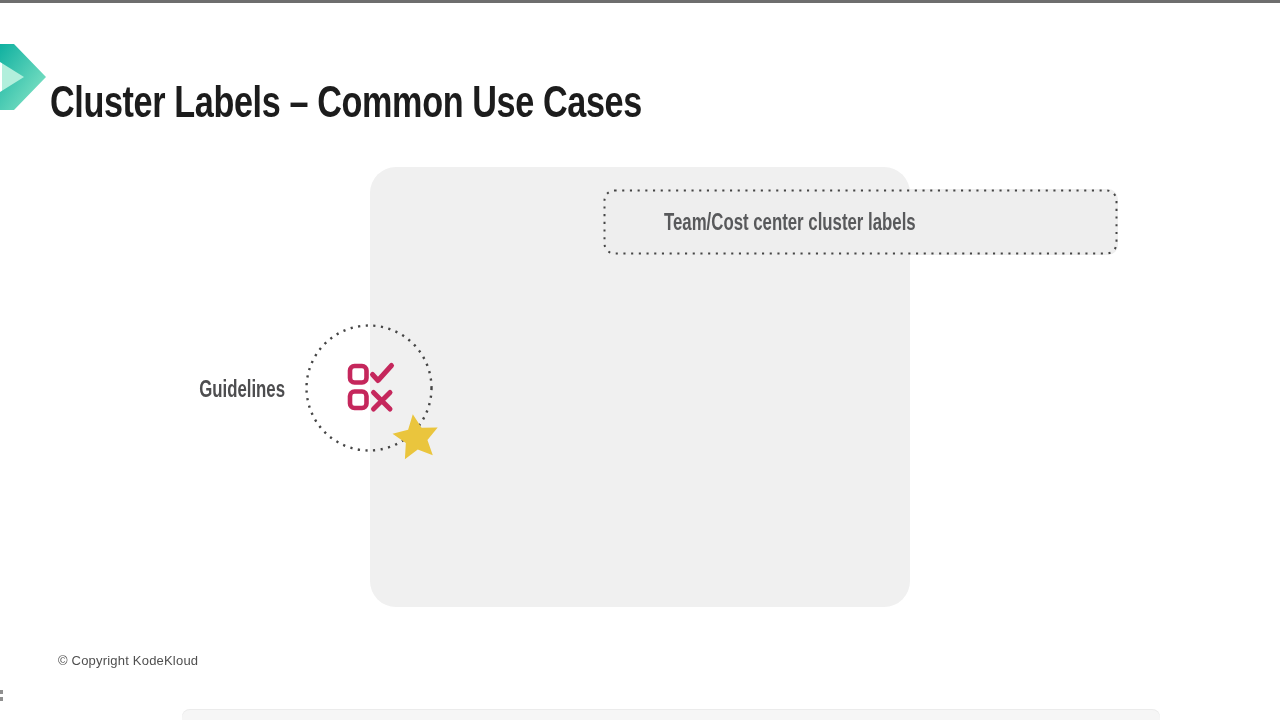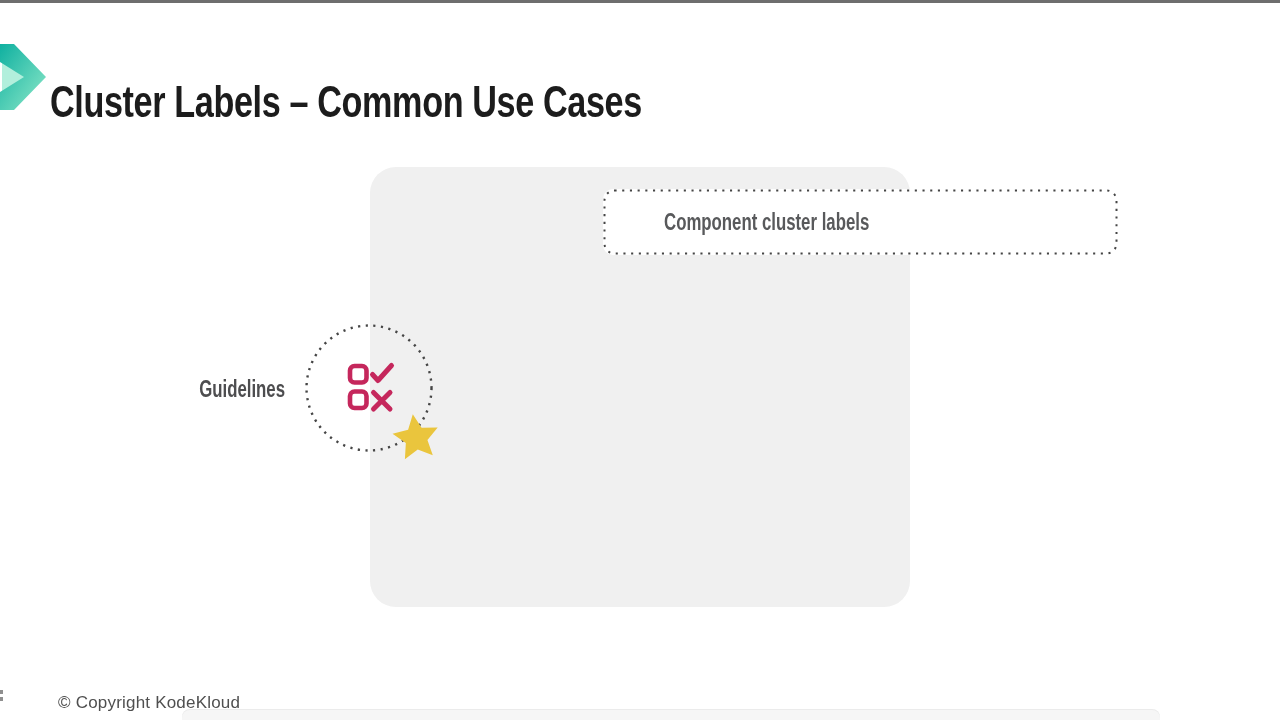--- a/index.html
+++ b/index.html
@@ -38,22 +38,22 @@
   .usecase-box.highlighted { background: #eeeeee; }
   .usecase-border { position: absolute; left: 0; top: 0; }
   .usecase-label {
     position: absolute; left: 61px; top: 0; height: 66px;
     display: flex; align-items: center;
     font-size: 23px; font-weight: bold; color: #58595b;
     transform: scaleX(0.73); transform-origin: left center;
     white-space: nowrap;
   }
   .copyright {
-    position: absolute; left: 58px; top: 693px;
-    font-size: 17px; color: #4f4f4f; letter-spacing: 0.2px;
+    position: absolute; left: 58px; top: 653px;
+    font-size: 13px; color: #4f4f4f; letter-spacing: 0.2px;
   }
   .video-bar {
     position: absolute; left: 182px; top: 709px; width: 978px; height: 14px;
     background: #f6f6f6; border-radius: 8px 8px 0 0;
     box-shadow: inset 0 1px 0 #ebebeb;
   }
   .edge-mark {
     position: absolute; left: 0; top: 690px; width: 3px; height: 11px;
     background: repeating-linear-gradient(#8f8f8f 0 4px, #ffffff 4px 7px, #8f8f8f 7px 11px);
   }
@@ -92,27 +92,27 @@
     <rect x="5" y="30.5" width="16.5" height="16.5" rx="4.5" stroke="#c5275c" stroke-width="4.6"></rect>
     <path d="M28.5 31.5 L45 48 M45 31.5 L28.5 48" stroke="#c5275c" stroke-width="5" stroke-linecap="round"></path>
   </svg>
 
   <svg class="star-icon" viewBox="-1 -2 50 48" xmlns="http://www.w3.org/2000/svg">
     <path d="M24 -1 L30.8 13.7 L46.8 15.6 L34.9 26.6 L38.1 42.4 L24 34.5 L9.9 42.4 L13.1 26.6 L1.2 15.6 L17.2 13.7 Z" fill="#eac53d"></path>
   </svg>
 
   <div class="usecase-list">
 
-
-    <div class="usecase-box">
+    <div class="usecase-box highlighted">
       <svg class="usecase-border" width="515" height="66" viewBox="0 0 515 66">
         <rect x="1.5" y="1.5" width="512" height="63" rx="10" fill="none" stroke="#454545" stroke-width="2" stroke-dasharray="2.1 5.6"></rect>
       </svg>
-      <span class="usecase-label">Component cluster labels</span>
+      <span class="usecase-label">Team/Cost center cluster labels</span>
     </div>
+
 
 
 
 
   </div>
 
   <div class="copyright">© Copyright KodeKloud</div>
 
   <div class="edge-mark"></div>
   <div class="video-bar"></div>

